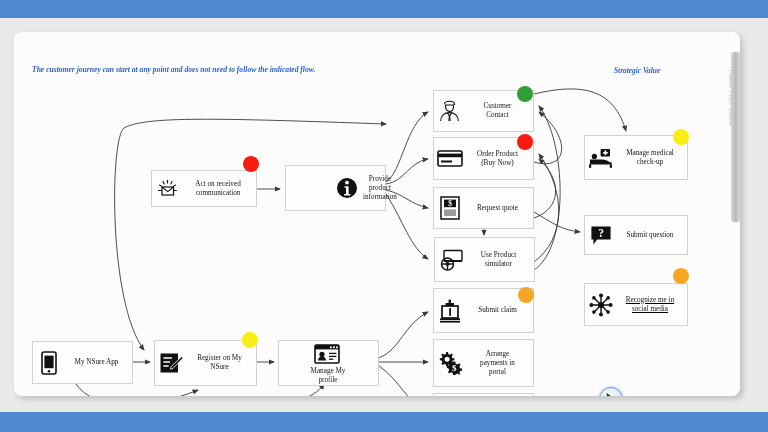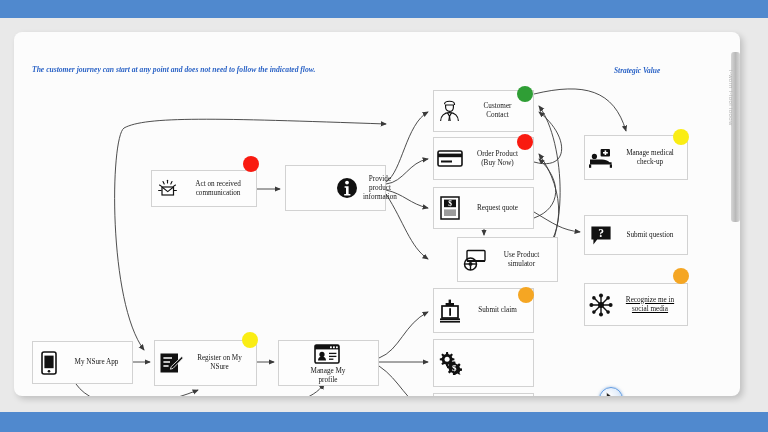--- a/index.html
+++ b/index.html
@@ -203,21 +203,21 @@
             <div class="ic">
               <svg width="20" height="24" viewBox="0 0 20 24">
       <rect x="1" y="1" width="18" height="22" fill="#fff" stroke="#111" stroke-width="1.5"></rect>
       <rect x="4" y="3.6" width="12" height="7.6" fill="#111"></rect>
       <text x="10" y="9.8" font-size="7.4" fill="#fff" text-anchor="middle" font-family="Liberation Serif, serif" font-weight="bold">$</text>
       <rect x="4" y="13.4" width="12" height="6.6" fill="#9c9c9c"></rect>
     </svg>
             </div>
             <div class="lbl">Request quote</div>
           </div>
-          <div class="node" style="left: 443px; top: 205px; width: 101px; height: 45px;">
+          <div class="node" style="left: 420px; top: 205px; width: 101px; height: 45px;">
             <div class="ic">
               <svg width="26" height="22" viewBox="0 0 26 22">
       <rect x="6" y="1.5" width="18" height="10.5" rx="1" fill="#fff" stroke="#111" stroke-width="1.4"></rect>
       <rect x="6" y="11" width="18" height="2" fill="#111"></rect>
       <circle cx="9.5" cy="15" r="6" fill="none" stroke="#111" stroke-width="1.5"></circle>
       <circle cx="9.5" cy="15" r="2" fill="#111"></circle>
       <path d="M3.6,15 L15.4,15" stroke="#111" stroke-width="1.4"></path>
       <path d="M9.5,17 L9.5,21" stroke="#111" stroke-width="1.4"></path>
     </svg>
             </div>
@@ -338,20 +338,21 @@
       <g fill="#111">
         <path d="M8.2,1 L10,1 L10.3,3 L12,3.7 L13.6,2.5 L14.9,3.8 L13.7,5.4 L14.4,7.1 L16.4,7.4 L16.4,9.2 L14.4,9.5 L13.7,11.2 L14.9,12.8 L13.6,14.1 L12,12.9 L10.3,13.6 L10,15.6 L8.2,15.6 L7.9,13.6 L6.2,12.9 L4.6,14.1 L3.3,12.8 L4.5,11.2 L3.8,9.5 L1.8,9.2 L1.8,7.4 L3.8,7.1 L4.5,5.4 L3.3,3.8 L4.6,2.5 L6.2,3.7 L7.9,3 Z"></path>
         <circle cx="9.1" cy="8.3" r="2.5" fill="#fff"></circle>
       </g>
       <g fill="#111">
         <path d="M15,10.6 L17.2,10.6 L17.6,12.6 L19.4,13.4 L21.1,12.2 L22.6,13.8 L21.4,15.4 L22.1,17.3 L24,17.6 L24,19.8 L22.1,20.1 L21.4,22 L22.6,23.6 L21.1,23.6 L19.4,22.6 L17.6,23.4 L17.2,24 L15,24 L14.8,22 L13,21.2 L11.4,22.4 L10,20.9 L11.2,19.3 L10.5,17.4 L9,17 L9,15 L10.5,14.7 L11.2,12.8 L10,11.2 L11.4,10 L13,11.2 L14.8,10.4 Z"></path>
       </g>
       <text x="16.3" y="20.4" font-size="9" fill="#fff" text-anchor="middle" font-family="Liberation Serif, serif" font-weight="bold">$</text>
     </svg>
             </div>
+            <div class="lbl">Arrange<br>payments in<br>portal</div>
           </div>
           <div class="node" style="left: 419px; top: 361px; width: 101px; height: 42px;"></div>
         </div>
       <div id="dot-layer">
           <div class="dot" style="left: 229px; top: 124px; width: 16px; height: 16px; background: rgb(249, 26, 16);"></div>
           <div class="dot" style="left: 503px; top: 54px; width: 16px; height: 16px; background: rgb(47, 158, 53);"></div>
           <div class="dot" style="left: 503px; top: 102px; width: 16px; height: 16px; background: rgb(249, 26, 16);"></div>
           <div class="dot" style="left: 659px; top: 97px; width: 16px; height: 16px; background: rgb(250, 237, 20);"></div>
           <div class="dot" style="left: 659px; top: 236px; width: 16px; height: 16px; background: rgb(245, 166, 35);"></div>
           <div class="dot" style="left: 504px; top: 255px; width: 16px; height: 16px; background: rgb(245, 166, 35);"></div>

